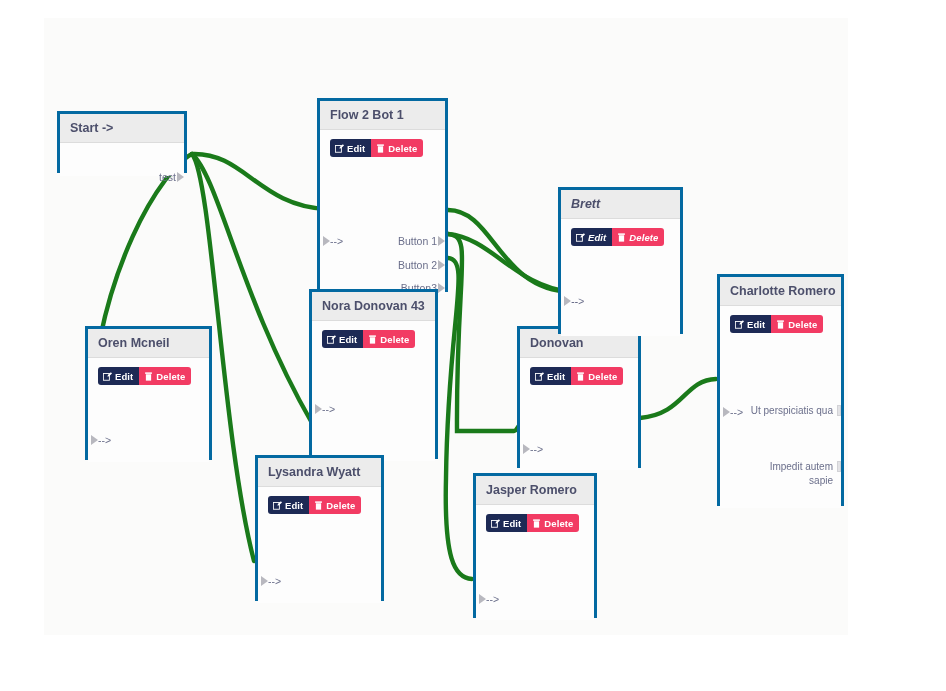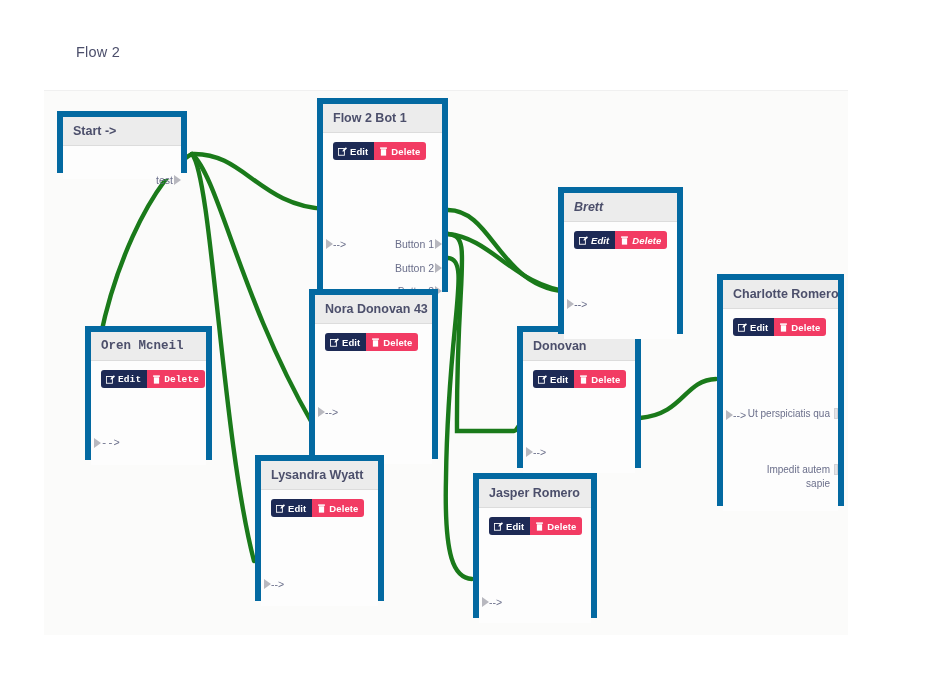--- a/index.html
+++ b/index.html
@@ -61,21 +61,21 @@
     fill: none;
     stroke: #1a7a1a;
     stroke-width: 4.4;
     stroke-linecap: round;
   }
 
   
   .node {
     position: absolute;
     background: #a16207;
-    border: 6px solid #0369a1;
+    border: 3px solid #0369a1;
     box-sizing: border-box;
   }
   .node-head {
     background: #ececec;
     border-bottom: 1px solid #dcdcdc;
     height: 28px;
     line-height: 28px;
     padding: 0 10px;
     font-size: 12.5px;
     font-weight: bold;
@@ -158,23 +158,20 @@
     line-height: 14px;
     width: 86px;
   }
 </style>
 </head>
 <body>
 
 <div id="app">
   <div class="board">
 
-    <div class="board-header">
-      <div class="board-title">Flow 2</div>
-    </div>
 
     <svg class="edges" viewBox="0 0 804 617" width="804" height="617">
 
       <path class="edge-path" d="M 148,136 C 200,134 215,188 282,191"></path>
 
       <path class="edge-path" d="M 148,136 C 120,150 52,250 45,413"></path>
 
       <path class="edge-path" d="M 148,136 C 175,160 196,280 268,405"></path>
 
       <path class="edge-path" d="M 148,136 C 168,160 178,420 210,543"></path>
@@ -233,21 +230,21 @@
           <span>Button 2</span>
           <span class="port-marker-out" style="top:1px;"></span>
         </div>
         <div class="port-out" style="top:152px;">
           <span>Button3</span>
           <span class="port-marker-out" style="top:1px;"></span>
         </div>
       </div>
     </div>
 
-    <div class="node" style="left:41px; top:308px; width:127px; height:134px;font-family:Liberation Mono, monospace;">
+    <div class="node" style="left:41px; top:308px; width:127px; height:134px;">
       <div class="node-head">Oren Mcneil</div>
       <div class="node-body" style="height:104px;">
         <div class="btn-row">
           <div class="btn btn-edit">
             <svg width="9" height="9" viewBox="0 0 12 12">
               <rect x="0.5" y="2" width="8" height="9" fill="none" stroke="#fff" stroke-width="1.2"></rect>
               <path d="M6.5 4 L10.5 0.4 L12 1.9 L8 5.6 L6 6.2 Z" fill="#fff"></path>
             </svg>
             <span>Edit</span>
           </div>

